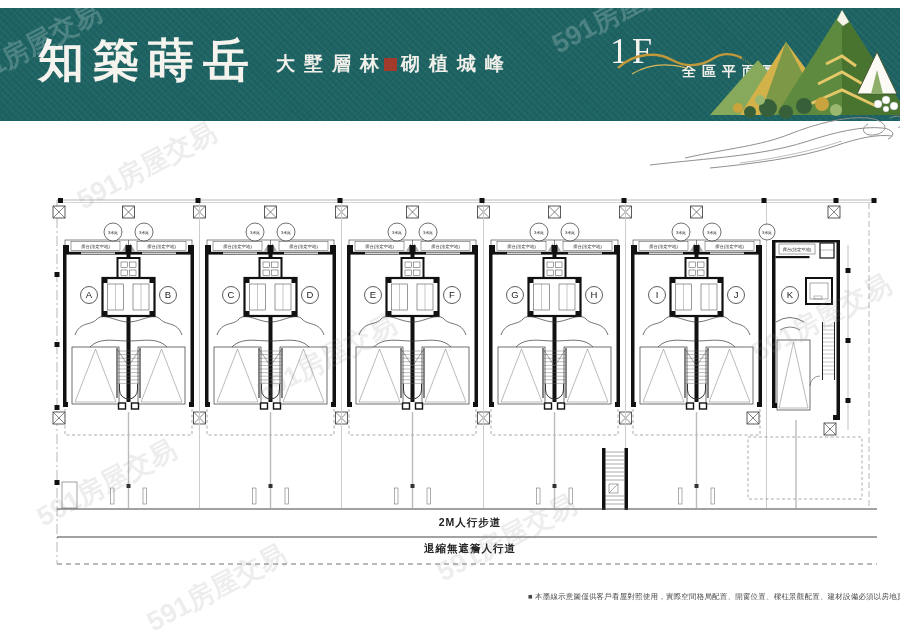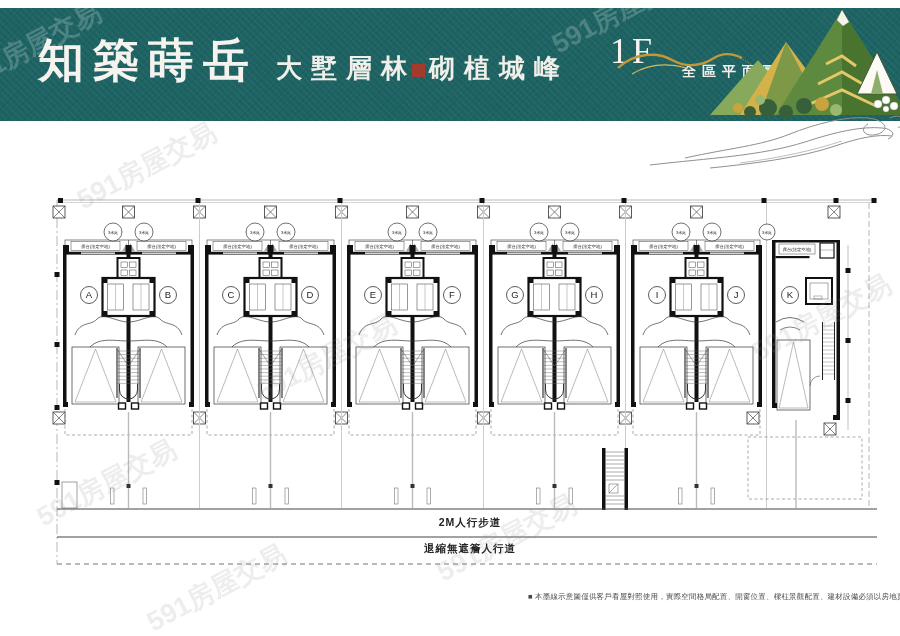--- a/index.html
+++ b/index.html
@@ -6,21 +6,21 @@
   body{width:900px;height:636px;background:#ffffff;position:relative;overflow:hidden;
        font-family:"Liberation Sans",sans-serif;}
   .page{position:absolute;inset:0;}
   
   .banner{position:absolute;left:0;top:8px;width:900px;height:113px;background:#1e6363;
     background-image:repeating-linear-gradient(45deg,rgba(255,255,255,.03) 0 2px,transparent 2px 5px),
                      repeating-linear-gradient(-45deg,rgba(0,0,0,.06) 0 1px,transparent 1px 4px);}
   .title{position:absolute;left:38px;top:22px;font-family:"Liberation Serif",serif;
     font-size:46px;font-weight:700;color:#f4f3ee;letter-spacing:9px;white-space:nowrap;}
   .subtitle{position:absolute;left:276px;top:43px;font-family:Liberation Mono, monospace;
-    font-size:26px;font-weight:600;color:#f0efe9;letter-spacing:9px;white-space:nowrap;}
+    font-size:19px;font-weight:600;color:#f0efe9;letter-spacing:9px;white-space:nowrap;}
   .seal{display:inline-block;width:13px;height:13px;background:#a23b2c;margin:0 4px 0 -4px;
     vertical-align:middle;}
   .floor{position:absolute;left:610px;top:22px;font-family:"Liberation Serif",serif;
     font-size:36px;font-weight:400;color:#f4f3ee;letter-spacing:4px;}
   .plantype{position:absolute;left:682px;top:55px;font-family:"Liberation Serif",serif;
     font-size:14px;font-weight:600;color:#f0efe9;letter-spacing:6px;white-space:nowrap;}
   .art{position:absolute;left:590px;top:0;width:310px;height:175px;}
   
   .plan{position:absolute;left:0;top:190px;width:900px;height:400px;}
   .plan text{font-family:"Liberation Sans",sans-serif;fill:#222;}

